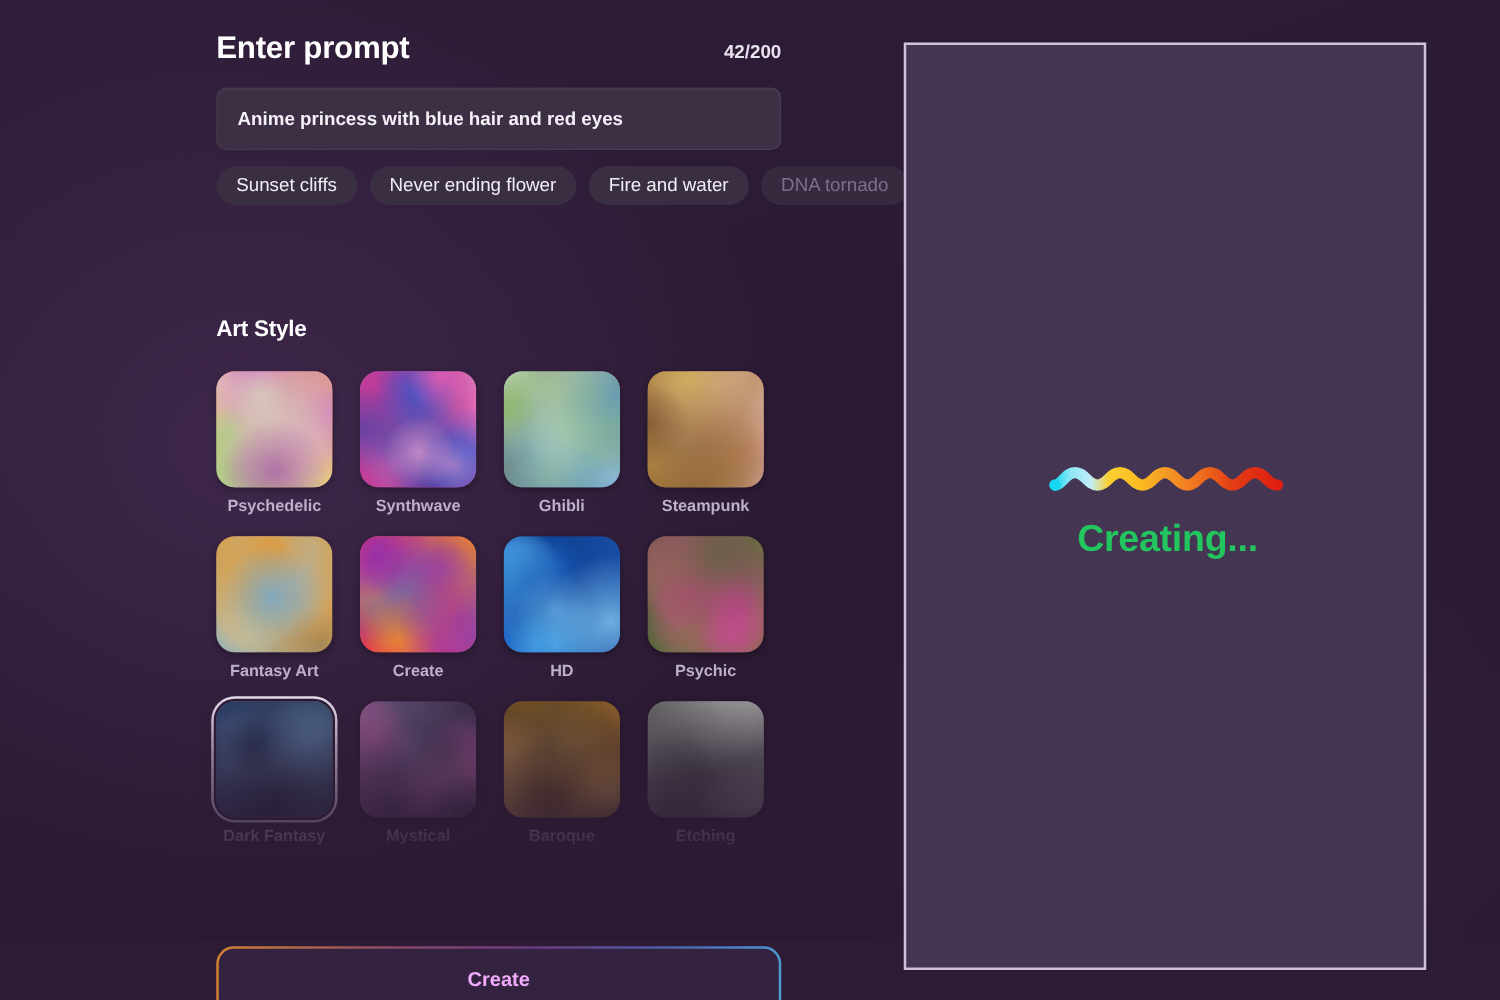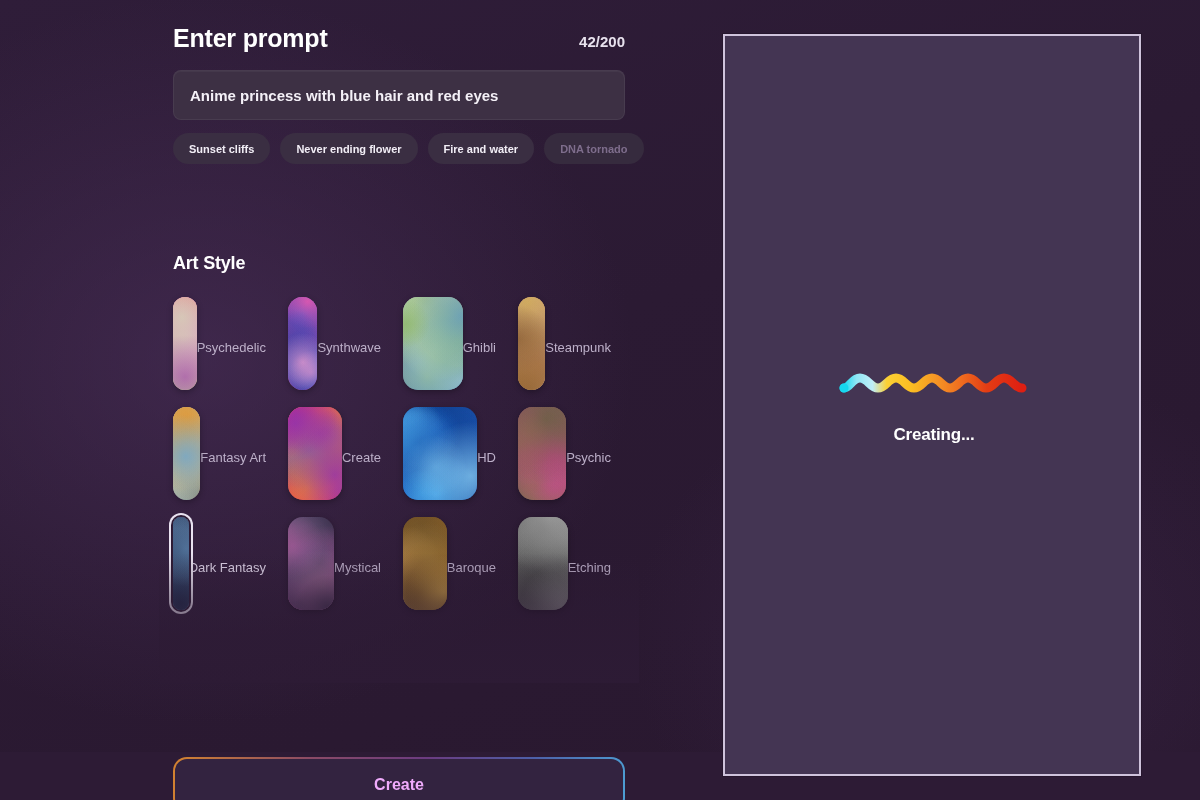--- a/index.html
+++ b/index.html
@@ -52,42 +52,42 @@
 
   #suggestion-chips {
     position:absolute; left:0; top:133px; width:470px; height:31px;
     display:flex; gap:10px; align-items:center;
   }
   .chip {
     height:31px; border-radius:16px;
     background:#3a2e42;
     display:flex; align-items:center;
     padding:0 16px;
-    font-size:11px; font-weight:bold; color:#f2eef6;
+    font-size:15px; font-weight:normal; color:#f2eef6;
     white-space:nowrap; flex:0 0 auto;
   }
   .chip.faded { color:#7e6d8c; background:#362b3e; }
 
   
   #art-style-section {
     position:absolute; left:0; top:253px; width:452px; height:440px;
   }
   #art-style-title {
     position:absolute; left:0; top:0;
     font-size:18px; font-weight:bold; color:#ffffff;
     letter-spacing:-0.2px;
   }
   #style-grid {
     position:absolute; left:0; top:44px; width:452px;
   }
   .style-row {
     display:flex; gap:22px; margin-bottom:17px;
   }
   .style-cell {
-    width:93px; display:flex; flex-direction:row; align-items:center;
+    width:93px; display:flex; flex-direction:column; align-items:center;font-weight:bold;
   }
   .style-thumb {
     width:93px; height:93px; border-radius:15px;
     position:relative; overflow:hidden;
     box-shadow:0 2px 6px rgba(0,0,0,0.3);
   }
   .style-thumb .tex {
     position:absolute; inset:0;
   }
   .style-cell.selected .style-thumb {
@@ -129,22 +129,22 @@
     background:#443553;
     border:2px solid #cfc3dc;
     box-shadow:0 0 0 1px rgba(0,0,0,0.15);
   }
   #preview-center {
     position:absolute; left:0; top:332px; width:418px;
     display:flex; flex-direction:column; align-items:center;
   }
   #loading-wave { display:block; }
   #creating-label {
-    margin-top:27px;
-    font-size:17px; font-weight:bold; color:#ffffff;
+    margin-top:17px;
+    font-size:30px; font-weight:bold; color:#22c55e;
     letter-spacing:-0.2px;
   }
 </style>
 </head>
 <body>
 
 <div id="app">
 
   <div id="left-column">
 

